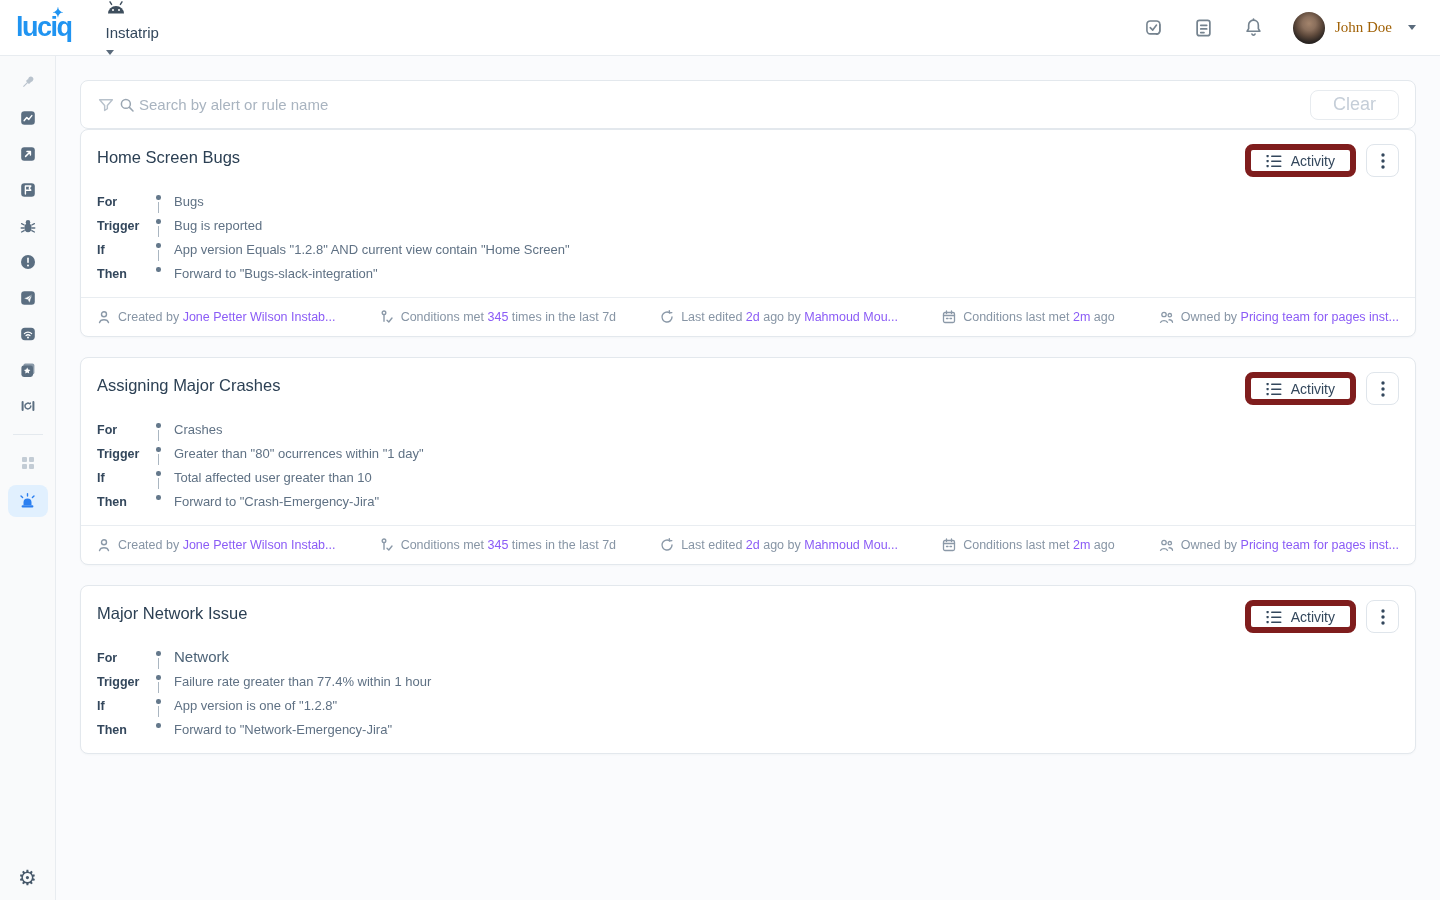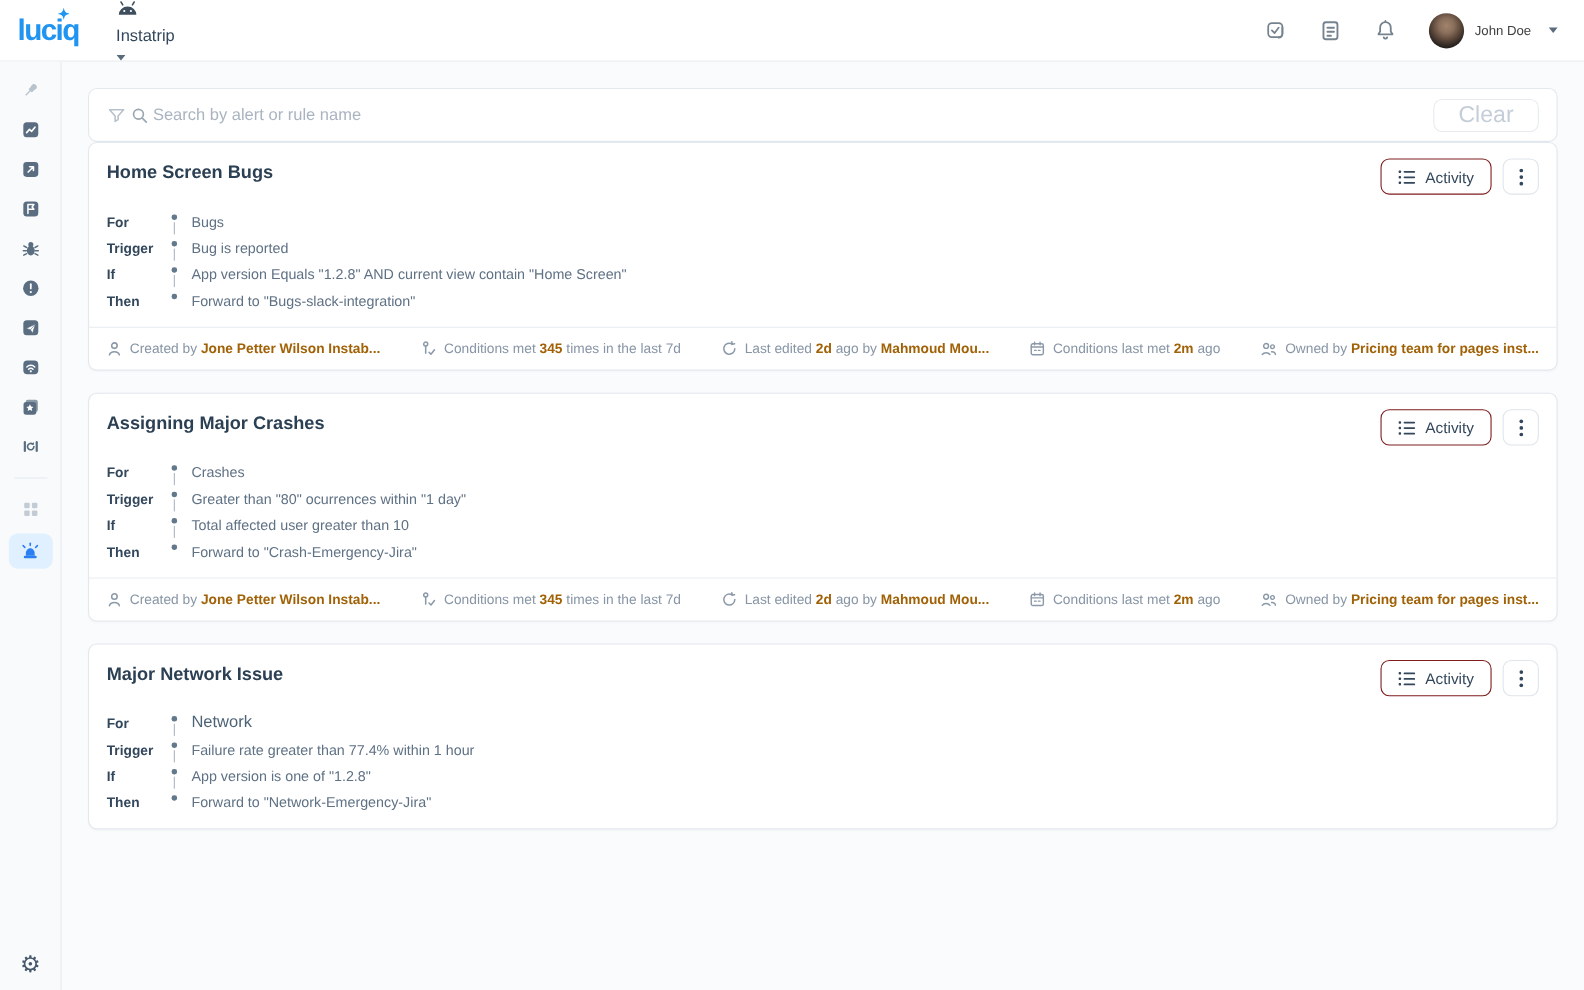--- a/index.html
+++ b/index.html
@@ -15,21 +15,21 @@
   .workspace { display:flex; align-items:flex-start; gap:9px; margin-left:26px; cursor:pointer;flex-direction:column; }
   .workspace .ws-name { font-size:15px; font-weight:500; color:#33475c; }
   .caret { width:0; height:0; border-left:4.5px solid transparent; border-right:4.5px solid transparent;
     border-top:5.5px solid #5a6b7c; display:inline-block; }
   .topbar-spacer { flex:1; }
   .top-icons { display:flex; align-items:center; gap:28px; margin-right:28px; }
   .icon-btn { width:22px; height:22px; display:flex; align-items:center; justify-content:center; cursor:pointer; }
   .user-menu { display:flex; align-items:center; gap:10px; cursor:pointer; }
   .avatar { width:32px; height:32px; border-radius:50%;
     background:radial-gradient(circle at 50% 36%, #a3846c 0%, #8a6f5c 26%, #5f4a3c 48%, #2b2522 72%, #171412 100%); }
-  .user-name { font-size:12px; font-weight:500; color:#404040; }
+  .user-name { font-size:15px; font-weight:500; color:#a16207;font-family:Liberation Serif, serif; }
 
   
   .shell { display:flex; height:844px; }
   .sidebar { width:56px; background:#f9fafb; border-right:1px solid #e8ecf0;
     display:flex; flex-direction:column; align-items:center; padding-top:8px; flex-shrink:0; }
   .side-item { width:40px; height:36px; display:flex; align-items:center; justify-content:center;
     cursor:pointer; border-radius:8px; }
   .side-item.active { background:#e1f0fe; height:32px; margin-top:4px; }
   .side-divider { width:30px; height:1px; background:#e4e9ee; margin:10px 0; }
   .side-spacer { flex:1; }
@@ -44,61 +44,61 @@
 
   .content { flex:1; padding:24px; overflow:hidden; }
 
   
   .filter-panel { background:#fff; border:1px solid #e3e8ed; border-radius:8px; }
   .search-row { height:47px; display:flex; align-items:center; padding:0 16px; gap:4px; }
   .search-input { flex:1; border:none; outline:none; font-size:15px; color:#33475c;
     font-family:inherit; background:transparent; }
   .search-input::placeholder { color:#a9b4c0; }
   .btn-clear { height:30px; padding:0 22px; background:#fff; border:1px solid #e7ebef;
-    border-radius:8px; color:#c5ced8; font-size:21px; font-family:inherit; cursor:pointer; }
+    border-radius:8px; color:#c5ced8; font-size:18px; font-family:inherit; cursor:pointer; }
   .chips-row { background:#eef4f9; border-top:1px solid #e3e8ed; border-radius:0 0 8px 8px;
     height:40px; display:flex; align-items:center; padding:0 16px; gap:30px; }
   .chip { display:flex; align-items:center; gap:8px; cursor:pointer; }
   .chip span { font-size:14.5px; font-weight:500; color:#33475c; }
   .chip .caret { border-top-color:#33475c; transform:scale(.85); }
 
   .sort-row { display:flex; justify-content:flex-end; margin:16px 0 20px; }
   .sort-btn { height:32px; background:#fff; border:1px solid #e0e6eb; border-radius:6px;
     display:flex; align-items:center; gap:11px; padding:0 13px; cursor:pointer; }
   .sort-btn span { font-size:14px; color:#394f63; }
 
   
   .card { background:#fff; border:1px solid #e3e8ed; border-radius:8px; margin-bottom:20px;
     box-shadow:0 1px 2px rgba(30,50,70,.03); }
   .card-head { display:flex; justify-content:space-between; align-items:flex-start;
     padding:14px 16px 8px; }
-  .card-title { font-size:16.5px; font-weight:700; color:#2c4054; padding-top:4px; }
+  .card-title { font-size:16.5px; font-weight:400; color:#2c4054; padding-top:4px; }
   .card-actions { display:flex; gap:10px; }
-  .btn-activity { height:33px; background:#fff; border:1px solid #7f1d1d; border-radius:8px;
+  .btn-activity { height:33px; background:#fff; border:6px solid #7f1d1d; border-radius:8px;
     display:flex; align-items:center; gap:9px; padding:0 15px; cursor:pointer;text-align:center; }
   .btn-activity span { font-size:14px; font-weight:500; color:#33475c; }
   .btn-kebab { width:33px; height:33px; background:#fff; border:1px solid #dfe5eb; border-radius:8px;
     display:flex; align-items:center; justify-content:center; cursor:pointer; }
 
   .rule-rows { padding:0 16px 16px; }
   .rule-row { display:flex; align-items:flex-end; height:24px; position:relative; }
   .rule-label { width:57px; font-size:12.5px; font-weight:600; color:#33475c; flex-shrink:0; }
   .bullet-col { width:20px; position:relative; height:100%; flex-shrink:0; }
   .bullet { position:absolute; left:2px; top:50%; margin-top:-2px; width:4.5px; height:4.5px;
     border-radius:50%; background:#64788b; }
   .rule-row:not(:last-child) .bullet-col::after { content:""; position:absolute; left:4px;
     top:17px; height:11px; border-left:1.5px solid #aab6c1; }
   .rule-value { font-size:13px; color:#5f7184; }
   .rule-value.lg { font-size:15px; color:#4d6377; }
 
   .card-footer { border-top:1px solid #e9edf1; padding:12px 16px; display:flex;
     justify-content:space-between; align-items:center; }
   .meta { display:flex; align-items:center; gap:7px; font-size:12.5px; color:#8795a5;
     white-space:nowrap; }
-  .meta b { color:#a16207; font-weight:bold; }
+  .meta b { color:#8b5cf6; font-weight:normal; }
 
   svg { display:block; }
 </style>
 </head>
 <body>
 
 <header class="topbar">
   <div class="logo">
     <span>luciq</span>
     <span class="spark">✦</span>

